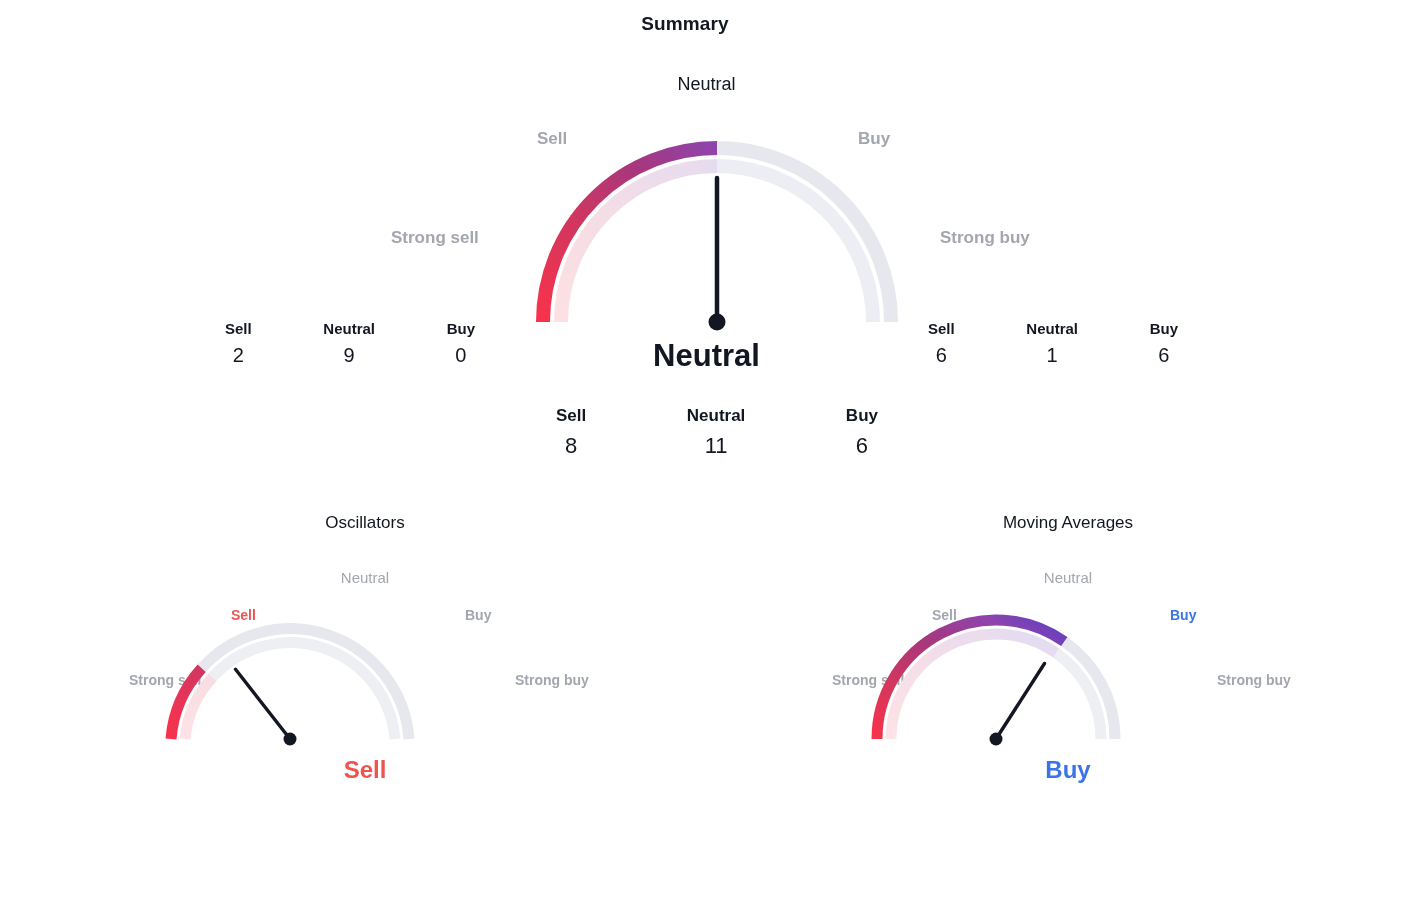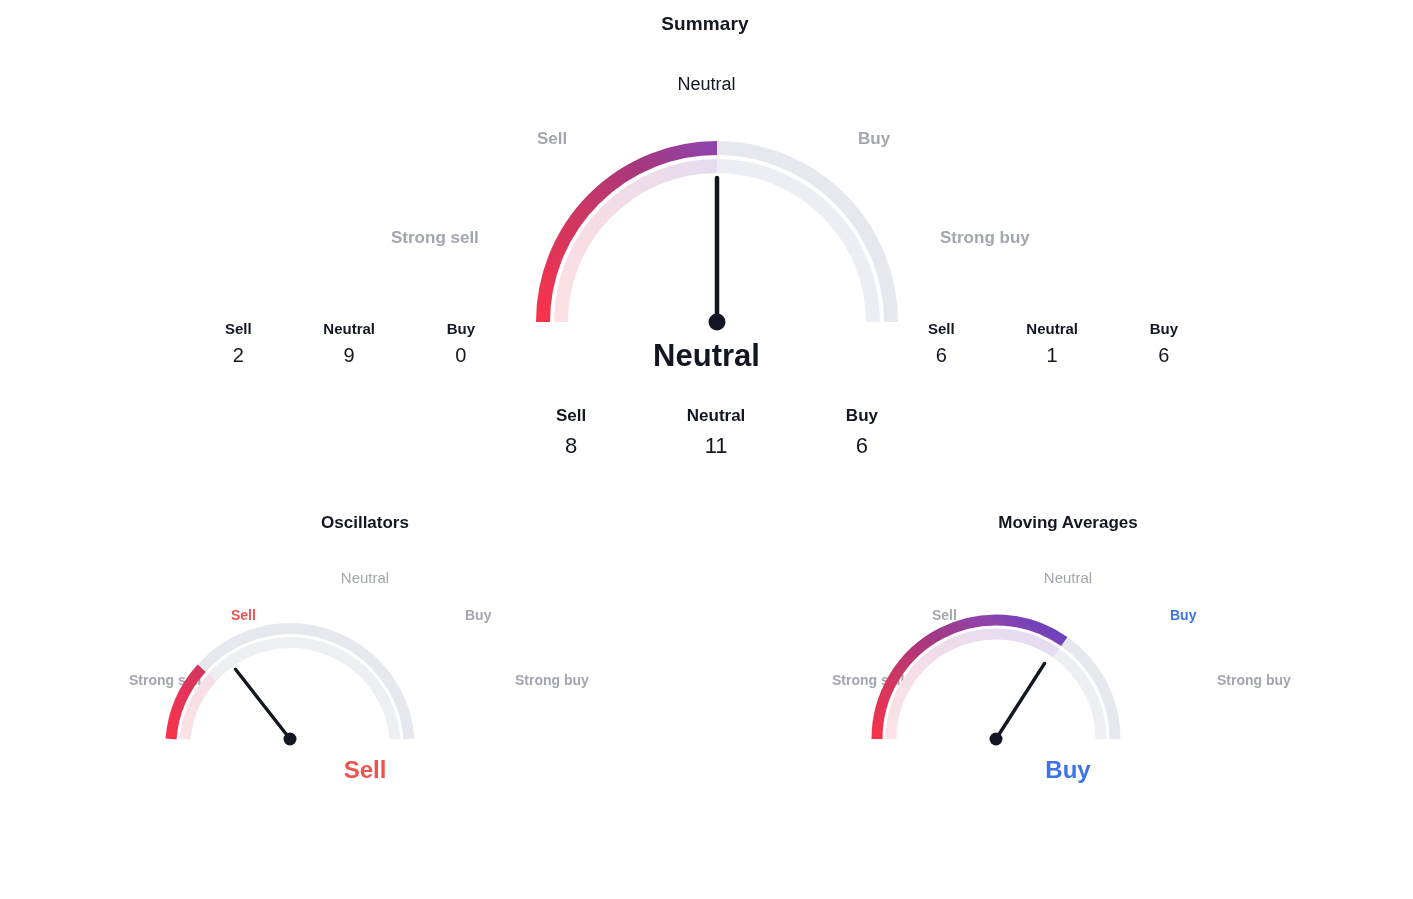--- a/index.html
+++ b/index.html
@@ -10,42 +10,42 @@
     color:#131722;
     overflow:hidden;
     position:relative;
   }
   .gauge-block{position:absolute;}
 
   
   #summary-block{left:0;top:0;width:1413px;height:480px;}
   #summary-title{
     position:absolute;left:0;top:13px;width:1370px;text-align:center;
-    font-size:19px;font-weight:700;color:#131722;letter-spacing:.1px;padding-left:20px;
+    font-size:19px;font-weight:700;color:#131722;letter-spacing:.1px;
   }
   #summary-subtitle{
     position:absolute;left:0;top:74px;width:1413px;text-align:center;
     font-size:18px;font-weight:400;color:#131722;
   }
   #summary-svg{position:absolute;left:467px;top:110px;}
   #summary-verdict{
     position:absolute;left:0;top:338px;width:1413px;text-align:center;
     font-size:31px;font-weight:700;color:#131722;
   }
   #summary-counts{
     position:absolute;left:556px;top:406px;width:322px;
     display:flex;justify-content:space-between;
   }
 
   
   #osc-block{left:15px;top:500px;width:700px;height:399px;}
   #ma-block{left:718px;top:500px;width:700px;height:399px;}
   .sub-title{
     position:absolute;left:0;top:13px;width:700px;text-align:center;
-    font-size:17px;font-weight:700;color:#131722;
+    font-size:17px;font-weight:400;color:#131722;
   }
   .sub-subtitle{
     position:absolute;left:0;top:69px;width:700px;text-align:center;
     font-size:15px;font-weight:400;color:#a3a6af;
   }
   .sub-svg{position:absolute;top:100px;}
   #osc-svg{left:115px;}
   #ma-svg{left:118px;}
   .sub-verdict{
     position:absolute;left:0;top:256px;width:700px;text-align:center;

